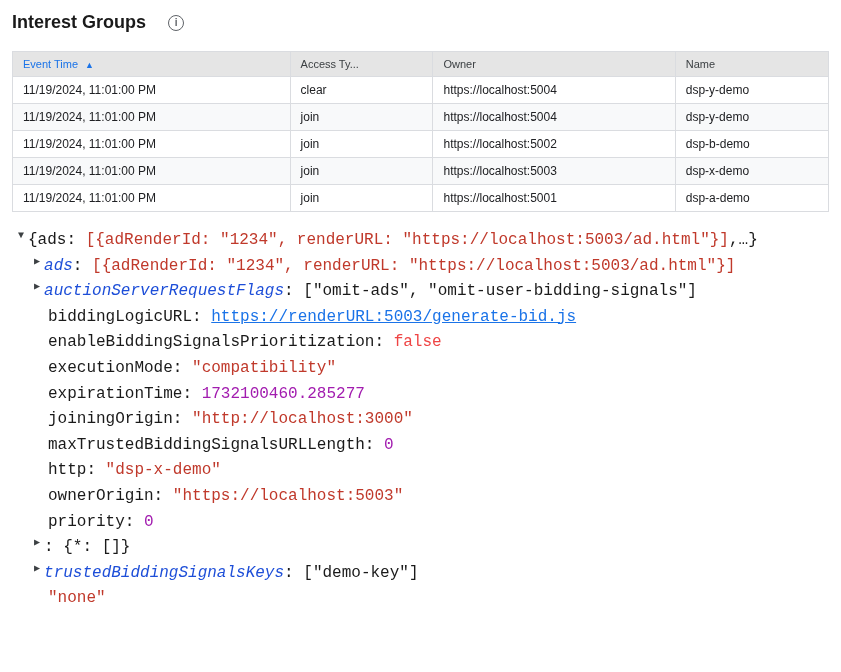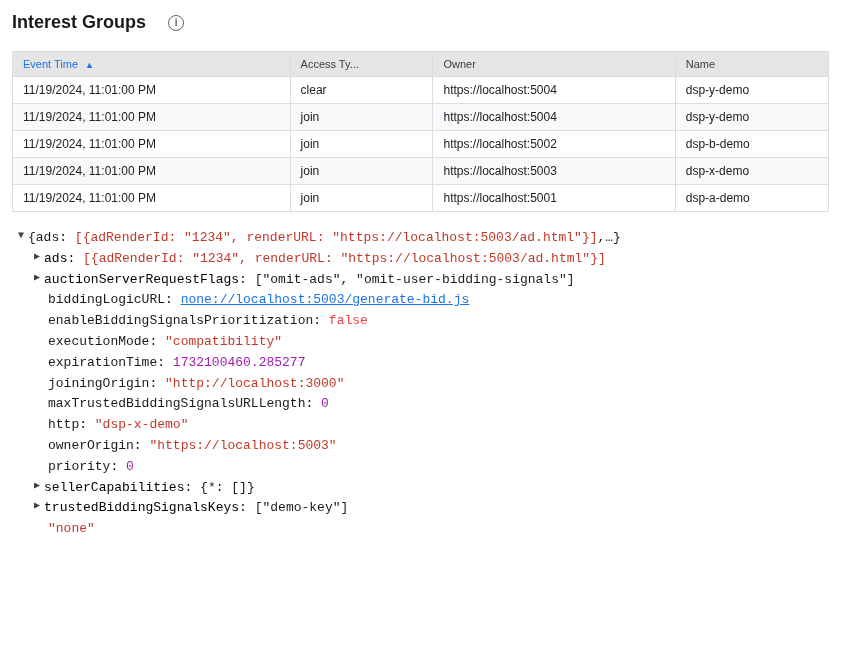--- a/index.html
+++ b/index.html
@@ -69,21 +69,21 @@
     .data-table tr:nth-child(odd) td {
       background: #ffffff;
     }
     .data-table tr:nth-child(even) td {
       background: #f8f9fa;
     }
 
     
     .json-tree {
       font-family: 'Courier New', Courier, monospace;
-      font-size: 13px;
+      font-size: 16px;
       line-height: 1.6;
       color: #1a1a1a;
       padding-left: 4px;
       text-align: center;
     }
     .tree-line {
       display: flex;
       align-items: flex-start;
       white-space: pre-wrap;
     }
@@ -99,21 +99,21 @@
     .tree-toggle.expanded::before { content: '▼'; }
     .tree-toggle.collapsed::before { content: '▶'; }
     .tree-indent {
       padding-left: 16px;
     }
     .key-name { color: #1a1a1a; }
     .string-val { color: #c0392b; }
     .number-val { color: #a21caf; }
     .bool-val { color: #ef4444; }
     .url-val { color: #1a73e8; text-decoration: underline; cursor: pointer; }
-    .key-highlight { color: #000000; }
+    .key-highlight { color: #1d4ed8; font-style: italic; }
   </style>
 </head>
 <body>
 
 <div class="page-header">
   <h1>Interest Groups</h1>
   <span class="info-icon">i</span>
 </div>
 
 <table class="data-table">
@@ -175,21 +175,21 @@
       <span class="key-highlight key-name">ads</span><span>: </span><span class="string-val">[{adRenderId: "1234", renderURL: "https://localhost:5003/ad.html"}]</span>
     </div>
 
     <div class="tree-line">
       <span class="tree-toggle collapsed"></span>
       <span class="key-highlight key-name">auctionServerRequestFlags</span><span>: </span><span>["omit-ads", "omit-user-bidding-signals"]</span>
     </div>
 
     <div class="tree-line">
       <span style="width:16px;display:inline-block;"></span>
-      <span class="key-name">biddingLogicURL: </span><span class="url-val">none://localhost:5003/generate-bid.js</span>
+      <span class="key-name">biddingLogicURL: </span><span class="url-val">https://renderURL:5003/generate-bid.js</span>
     </div>
 
     <div class="tree-line">
       <span style="width:16px;display:inline-block;"></span>
       <span class="key-name">enableBiddingSignalsPrioritization: </span><span class="bool-val">false</span>
     </div>
 
     <div class="tree-line">
       <span style="width:16px;display:inline-block;"></span>
       <span class="key-name">executionMode: </span><span class="string-val">"compatibility"</span>
@@ -220,21 +220,21 @@
       <span class="key-name">ownerOrigin: </span><span class="string-val">"https://localhost:5003"</span>
     </div>
 
     <div class="tree-line">
       <span style="width:16px;display:inline-block;"></span>
       <span class="key-name">priority: </span><span class="number-val">0</span>
     </div>
 
     <div class="tree-line">
       <span class="tree-toggle collapsed"></span>
-      <span class="key-highlight key-name">sellerCapabilities</span><span>: </span><span>{*: []}</span>
+      <span>: </span><span>{*: []}</span>
     </div>
 
     <div class="tree-line">
       <span class="tree-toggle collapsed"></span>
       <span class="key-highlight key-name">trustedBiddingSignalsKeys</span><span>: </span><span>["demo-key"]</span>
     </div>
 
     <div class="tree-line">
       <span style="width:16px;display:inline-block;"></span>
       <span class="string-val">"none"</span>

